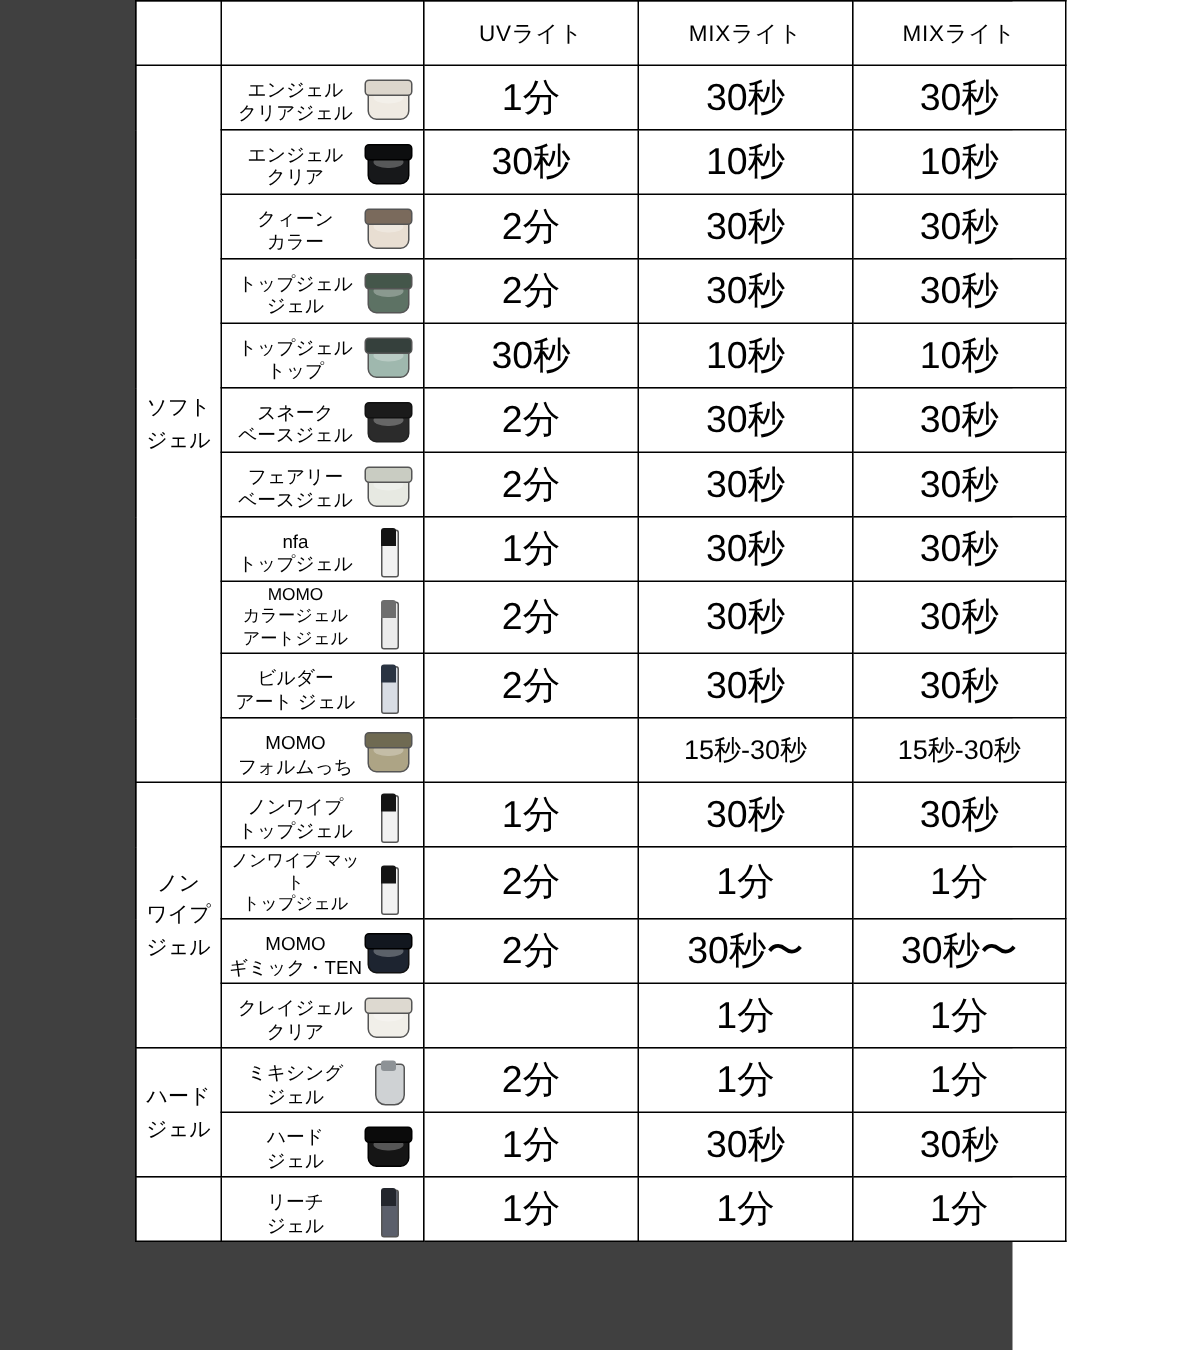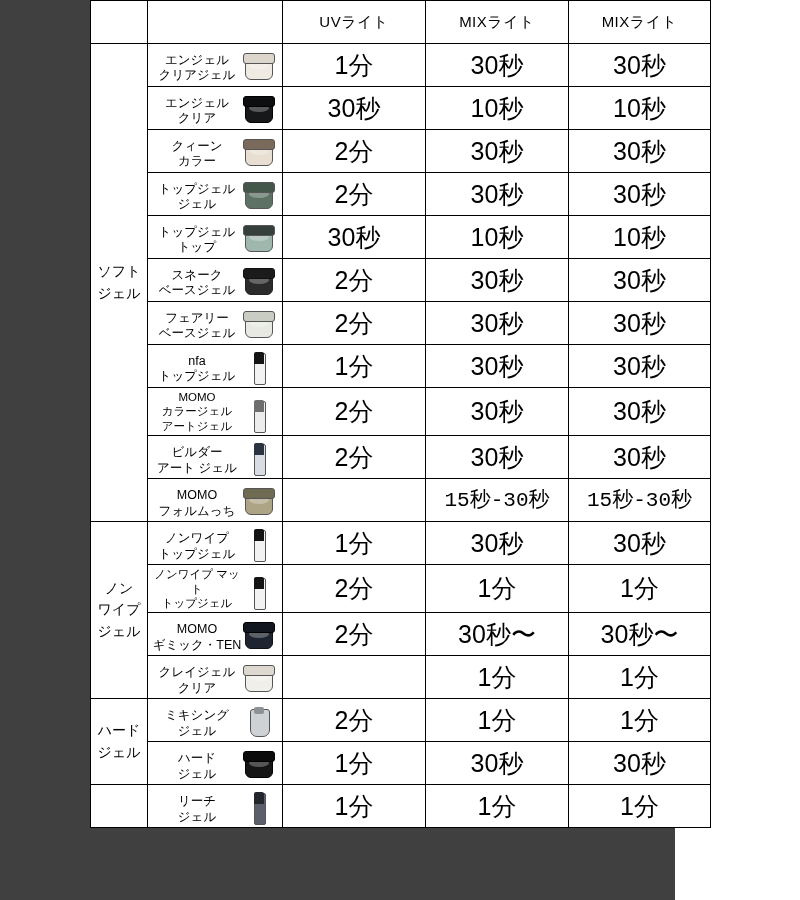--- a/index.html
+++ b/index.html
@@ -149,21 +149,21 @@
     border-radius: 2px;
   }
 
   
   .val-cell {
     font-size: 25px;
     height: 42px;
     line-height: 1;
     color: #000;
   }
-  .val-cell.smaller { font-size: 21px; font-family: Liberation Mono, monospace; }
+  .val-cell.smaller { font-size: 18px; }
   .val-cell.empty { font-size: 21px; }
 </style>
 </head>
 <body>
 
 <div class="sheet">
   <table class="gel-table">
     <colgroup>
       <col class="c-cat">
         <col class="c-prod">

